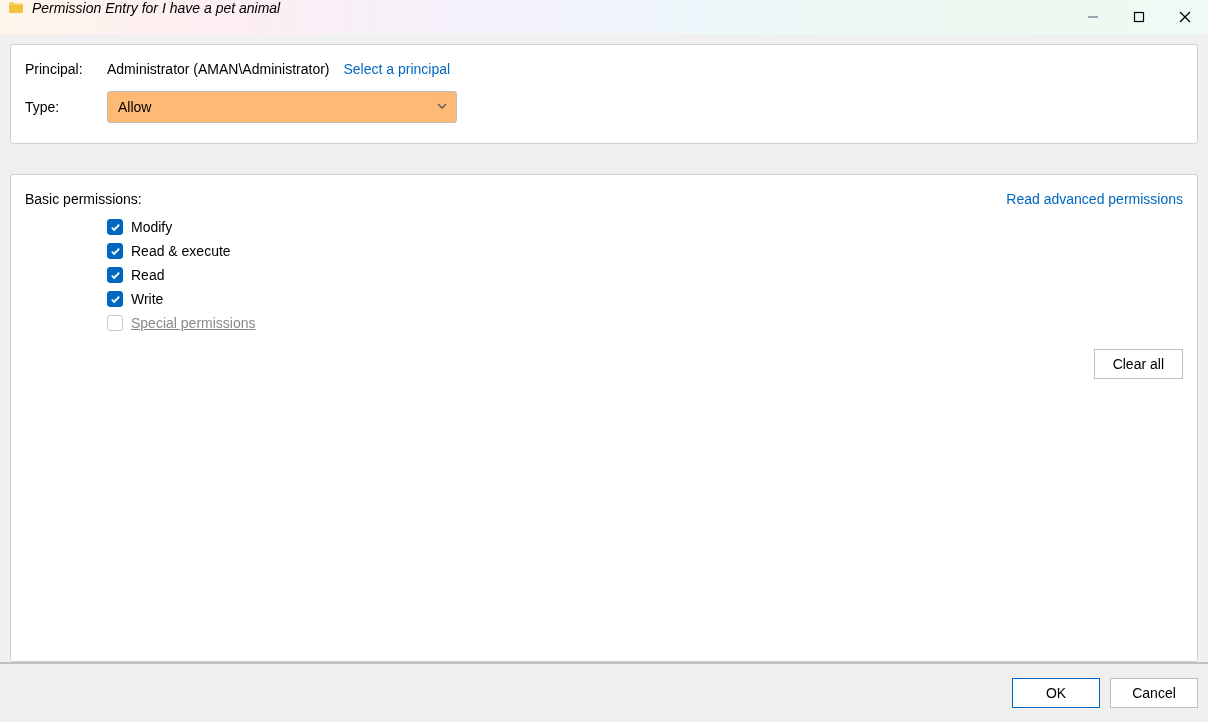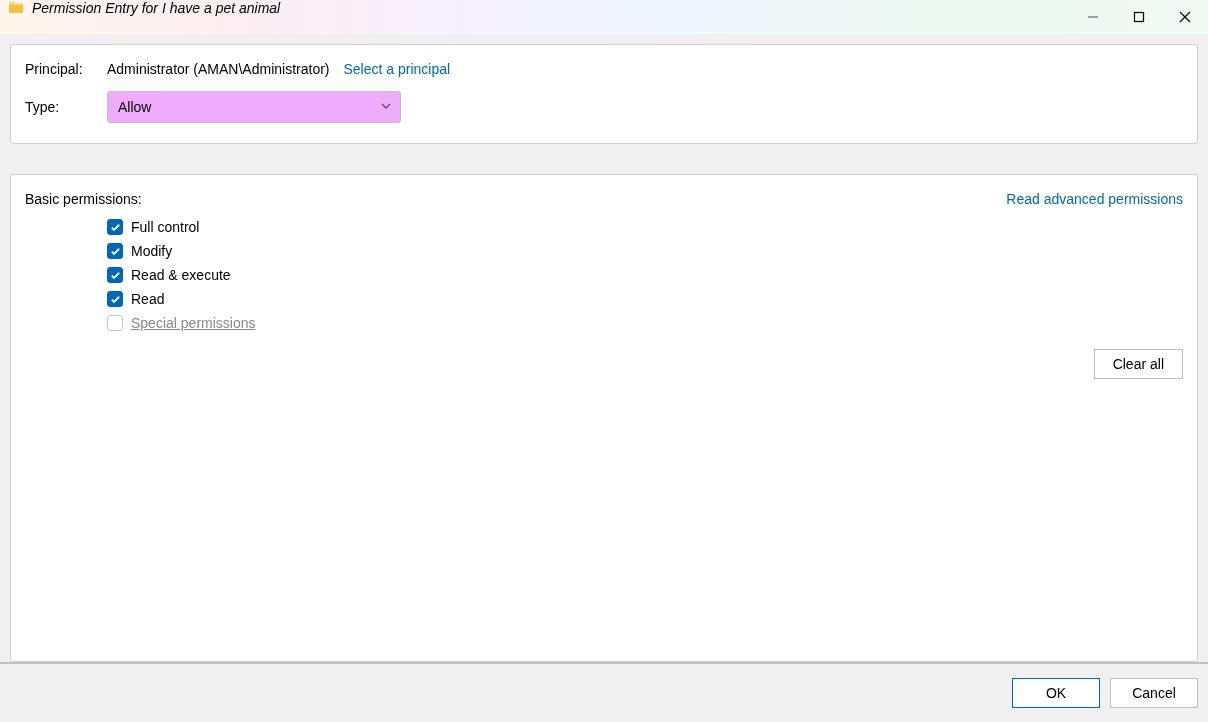--- a/index.html
+++ b/index.html
@@ -49,28 +49,28 @@
 
 .panel-top { padding: 16px 14px 16px 14px; }
 .row { display: flex; align-items: center; margin-bottom: 14px; }
 .row:last-child { margin-bottom: 4px; }
 .row-label { width: 82px; }
 .principal-value { margin-right: 14px; }
 .link { color: #0067c0; cursor: pointer; }
 
 .select-wrap {
   position: relative;
-  width: 294px;
+  width: 350px;
   height: 32px;
   border: 1px solid #bfbfbf;
   border-radius: 3px;
   display: flex;
   align-items: center;
   padding: 0 10px;
-  background: #f0abfc;
+  background: #fdba74;
 }
 .select-caret {
   position: absolute; right: 8px; top: 50%; transform: translateY(-50%);
   pointer-events: none;
 }
 
 .panel-perms {
   flex: 1;
   padding: 16px 14px 16px 14px;
   display: flex;
@@ -182,45 +182,45 @@
       <span class="link show-adv">Read advanced permissions</span>
     </div>
 
     <div class="perm-list">
       <div class="perm-item">
         <span class="chk checked">
           <svg viewBox="0 0 12 12">
               <path d="M2 6.2l2.4 2.4L10 3" fill="none" stroke="#fff" stroke-width="2"></path>
             </svg>
         </span>
-        <span>Full control</span>
-      </div>
-      <div class="perm-item">
-        <span class="chk checked">
-          <svg viewBox="0 0 12 12">
-              <path d="M2 6.2l2.4 2.4L10 3" fill="none" stroke="#fff" stroke-width="2"></path>
-            </svg>
-        </span>
         <span>Modify</span>
       </div>
       <div class="perm-item">
         <span class="chk checked">
           <svg viewBox="0 0 12 12">
               <path d="M2 6.2l2.4 2.4L10 3" fill="none" stroke="#fff" stroke-width="2"></path>
             </svg>
         </span>
         <span>Read &amp; execute</span>
       </div>
       <div class="perm-item">
         <span class="chk checked">
           <svg viewBox="0 0 12 12">
               <path d="M2 6.2l2.4 2.4L10 3" fill="none" stroke="#fff" stroke-width="2"></path>
             </svg>
         </span>
         <span>Read</span>
+      </div>
+      <div class="perm-item">
+        <span class="chk checked">
+          <svg viewBox="0 0 12 12">
+              <path d="M2 6.2l2.4 2.4L10 3" fill="none" stroke="#fff" stroke-width="2"></path>
+            </svg>
+        </span>
+        <span>Write</span>
       </div>
       <div class="perm-item disabled">
         <span class="chk disabled"></span>
         <span>Special permissions</span>
       </div>
     </div>
 
     <div class="clear-row">
       <button class="btn">Clear all</button>
     </div>

